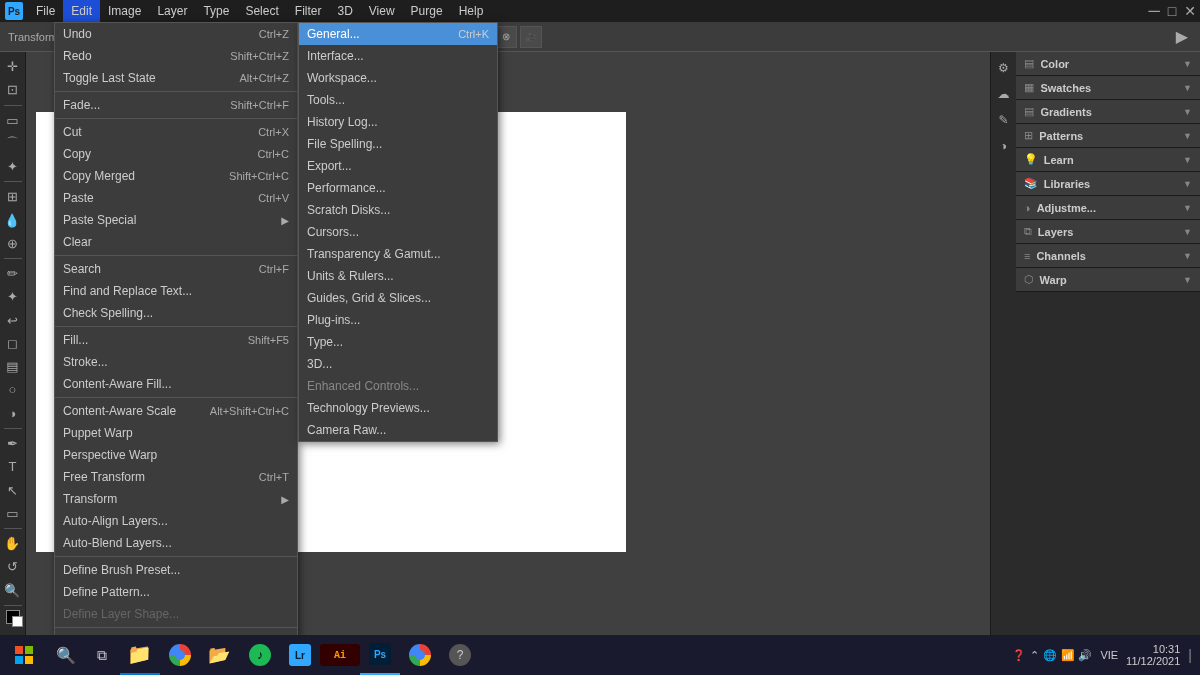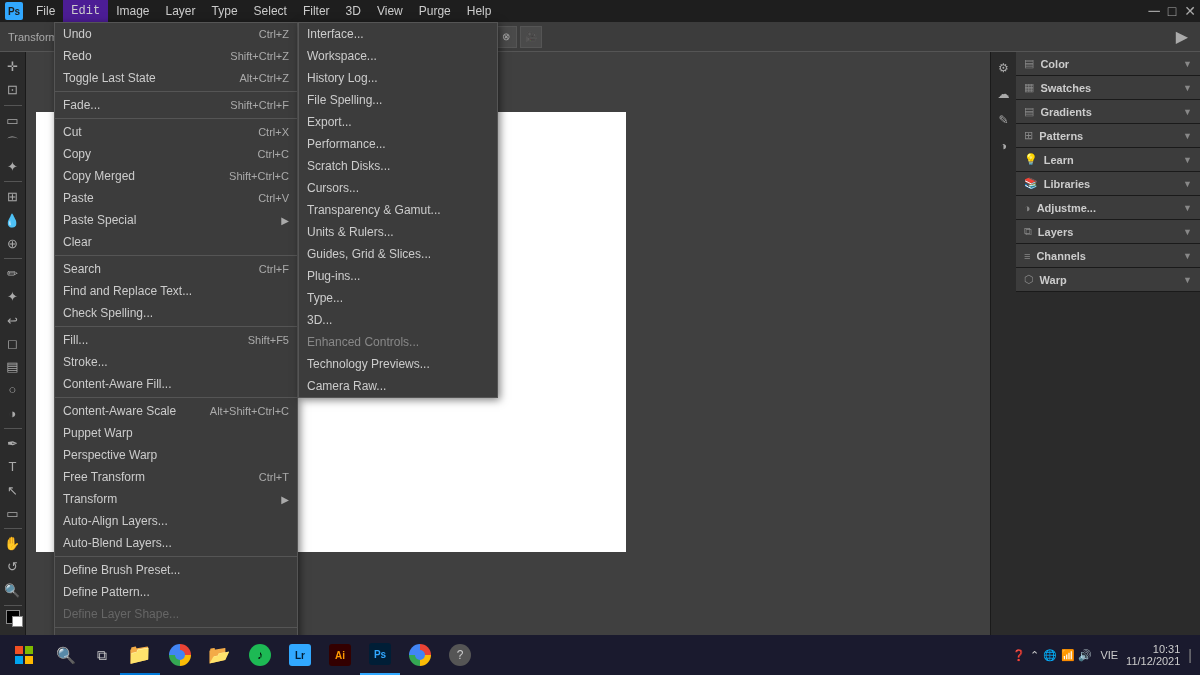--- a/index.html
+++ b/index.html
@@ -50,22 +50,21 @@
       color: #ccc;
       font-size: 12px;
       height: 22px;
       display: flex;
       align-items: center;
     }
     .menu-item:hover, .menu-item.active {
       background: #3d3d3d;
     }
     .menu-item.active {
-      background: #4c1d95;
-      font-family: Liberation Mono, monospace;
+      background: #1d4ed8;
     }
 
     
     .toolbar-row {
       height: 30px;
       background: #3c3c3c;
       display: flex;
       align-items: center;
       padding: 0 8px;
       border-bottom: 1px solid #555;
@@ -533,25 +532,32 @@
     <span class="dd-arrow">▶</span>
   </div>
   <div class="dd-separator"></div>
   <div class="dd-item">
     <span>Adobe PDF Presets...</span>
   </div>
 
 </div>
 
 <div class="prefs-dropdown">
+  <div class="prefs-dd-item highlighted">
+    <span>General...</span>
+    <span style="font-size:11px; color:#ccc;">Ctrl+K</span>
+  </div>
   <div class="prefs-dd-item">
     <span>Interface...</span>
   </div>
   <div class="prefs-dd-item">
     <span>Workspace...</span>
+  </div>
+  <div class="prefs-dd-item">
+    <span>Tools...</span>
   </div>
   <div class="prefs-dd-item">
     <span>History Log...</span>
   </div>
   <div class="prefs-dd-item">
     <span>File Spelling...</span>
   </div>
   <div class="prefs-dd-item">
     <span>Export...</span>
   </div>
@@ -622,21 +628,21 @@
     <div style="width:40px;height:40px;display:flex;align-items:center;justify-content:center;cursor:pointer;">
       <span style="font-size:18px;">📂</span>
     </div>
     <div style="width:40px;height:40px;display:flex;align-items:center;justify-content:center;cursor:pointer;">
       <div style="width:22px;height:22px;border-radius:50%;background:#1db954;display:flex;align-items:center;justify-content:center;font-size:12px;color:black;">♪</div>
     </div>
     <div style="width:40px;height:40px;display:flex;align-items:center;justify-content:center;cursor:pointer;text-align:center;">
       <div style="width:22px;height:22px;border-radius:3px;background:#31a8ff;display:flex;align-items:center;justify-content:center;font-size:10px;font-weight:bold;color:#001e36;">Lr</div>
     </div>
     <div style="width:40px;height:40px;display:flex;align-items:center;justify-content:center;cursor:pointer;">
-      <div style="width:22px;height:22px;border-radius:3px;background:#330000;display:flex;align-items:center;justify-content:center;font-size:10px;font-weight:bold;color:#ff9a00;">Ai</div>
+      <div style="width:40px;height:22px;border-radius:3px;background:#330000;display:flex;align-items:center;justify-content:center;font-size:10px;font-weight:bold;color:#ff9a00;font-family:Liberation Mono, monospace;">Ai</div>
     </div>
     <div style="width:40px;height:40px;display:flex;align-items:center;justify-content:center;cursor:pointer;border-bottom:2px solid #31a8ff;">
       <div style="width:22px;height:22px;border-radius:3px;background:#001e36;display:flex;align-items:center;justify-content:center;font-size:10px;font-weight:bold;color:#31a8ff;">Ps</div>
     </div>
     <div style="width:40px;height:40px;display:flex;align-items:center;justify-content:center;cursor:pointer;">
       <div style="width:22px;height:22px;border-radius:50%;background:conic-gradient(#ea4335 0deg 90deg, #fbbc05 90deg 180deg, #34a853 180deg 270deg, #4285f4 270deg 360deg);position:relative;display:flex;align-items:center;justify-content:center;">
         <div style="width:10px;height:10px;border-radius:50%;background:#4285f4;"></div>
       </div>
     </div>
     <div style="width:40px;height:40px;display:flex;align-items:center;justify-content:center;cursor:pointer;">

